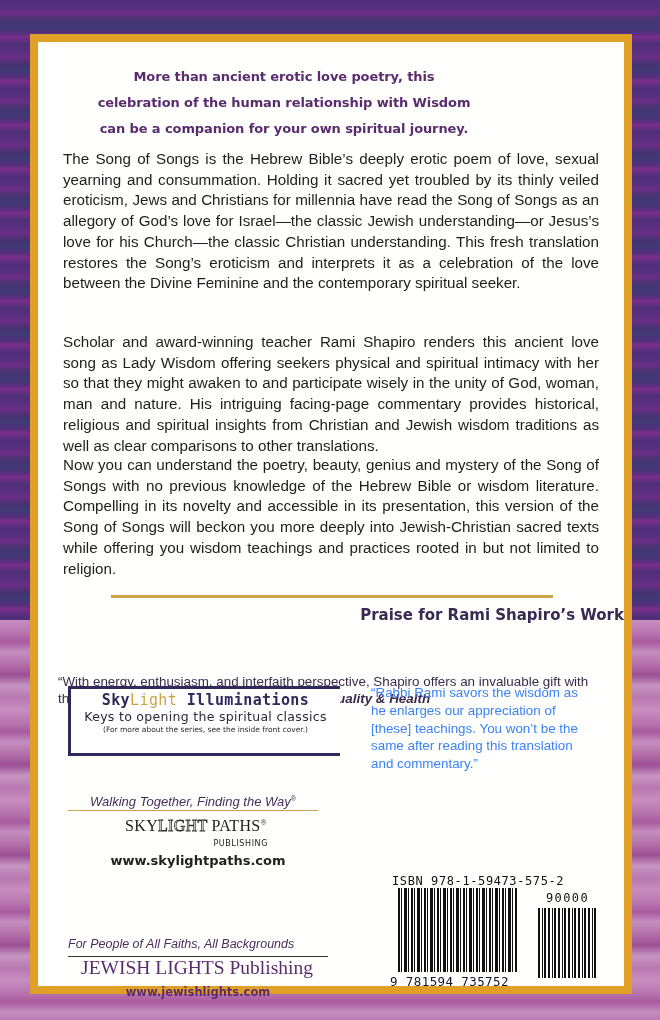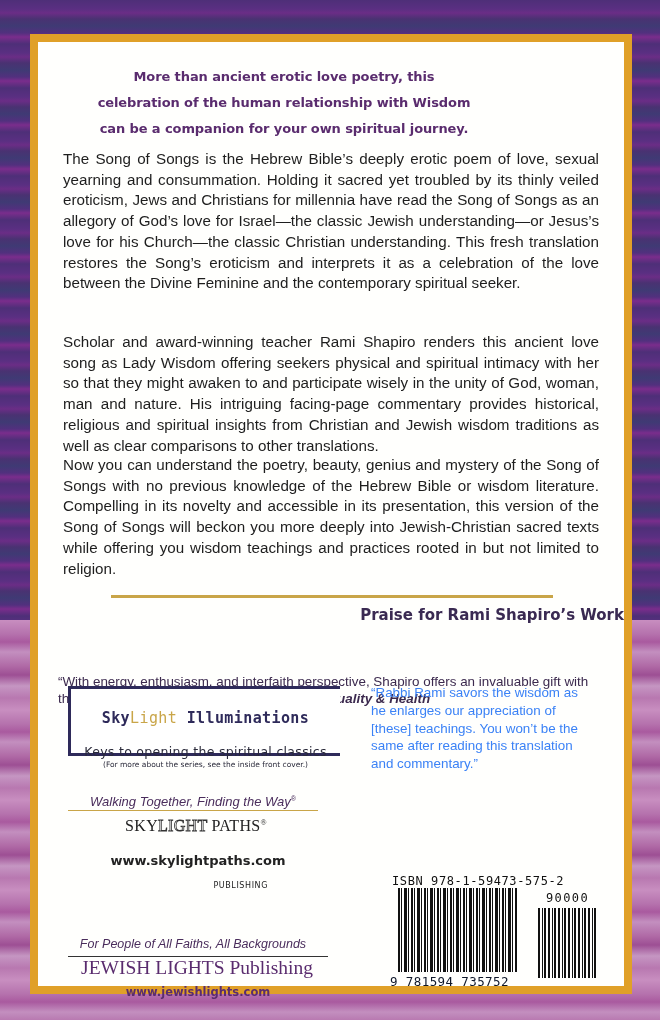--- a/index.html
+++ b/index.html
@@ -22,42 +22,42 @@
   .p3{top:413px;}
   .rule-gold{position:absolute;left:73px;top:553px;width:442px;height:3px;background:#c9a548;}
   .praise-title{position:absolute;left:0;top:564px;width:586px;text-align:right;
     color:#3a2a52;font-weight:bold;font-size:15px;}
   .praise-quote{position:absolute;left:20px;top:590px;width:546px;text-align:left;
     color:#3c2a4e;font-family:"Liberation Sans",sans-serif;font-size:13.4px;line-height:17px;margin-top:41px;}
   .praise-quote .src{font-weight:bold;font-style:italic;}
   .series-box{position:absolute;left:30px;top:644px;width:272px;height:70px;
     border-top:3px solid #2e2a5a;border-bottom:3px solid #2e2a5a;border-left:3px solid #2e2a5a;
     text-align:center;box-sizing:border-box;background:#fff;}
-  .series-name{font-family:"DejaVu Sans Mono",monospace;font-weight:bold;font-size:15px;color:#2e2a5a;margin-top:20px;letter-spacing:0.4px;}
+  .series-name{font-family:"DejaVu Sans Mono",monospace;font-weight:bold;font-size:15px;color:#2e2a5a;margin-top:2px;letter-spacing:0.4px;}
   .series-name .light{color:#c9a548;font-weight:normal;}
-  .series-tag{font-size:12.5px;color:#2a2a3a;margin-top:17px;letter-spacing:0.3px;}
+  .series-tag{font-size:12.5px;color:#2a2a3a;margin-top:0;letter-spacing:0.3px;}
   .series-note{font-size:7.5px;color:#2a2a3a;margin-top:1px;}
   .quote2{position:absolute;left:333px;top:642px;width:225px;text-align:left;
     color:#3b82f6;font-family:"Liberation Sans",sans-serif;font-size:13.4px;line-height:17.8px;}
   .quote2-attr{position:absolute;left:300px;top:734px;width:258px;text-align:right;
     color:#3c2a4e;font-family:"Liberation Sans",sans-serif;font-size:13.2px;line-height:17.6px;}
   .quote2-attr b{color:#3a2a52;}
   .tagline1{position:absolute;left:30px;top:752px;width:250px;text-align:center;
     color:#4a2d5c;font-style:italic;font-family:"Liberation Sans",sans-serif;font-size:13px;
     border-bottom:1px solid #c9a548;padding-bottom:1px;}
   .tagline1 sup{font-size:7px;}
   .sky-logo{position:absolute;left:58px;top:775px;width:200px;text-align:center;
     font-family:"Liberation Serif",serif;font-size:16px;color:#222;letter-spacing:0.3px;}
   .sky-logo .outline{color:#fff;-webkit-text-stroke:0.8px #333;}
   .sky-logo sup{font-size:8px;}
-  .sky-pub{position:absolute;left:150px;top:839px;width:80px;text-align:right;
+  .sky-pub{position:absolute;left:150px;top:797px;width:80px;text-align:right;
     font-size:8px;color:#222;letter-spacing:0.6px;}
   .sky-url{position:absolute;left:50px;top:811px;width:220px;text-align:center;
     font-weight:bold;font-size:13px;color:#222;}
-  .tagline2{position:absolute;left:30px;top:895px;width:250px;text-align:center;
+  .tagline2{position:absolute;left:30px;top:895px;width:250px;
     color:#4a2d5c;font-style:italic;font-family:"Liberation Sans",sans-serif;font-size:12.5px;}
   .jl-rule{position:absolute;left:30px;top:914px;width:260px;height:1px;background:#333;}
   .jl-logo{position:absolute;left:24px;top:915px;width:270px;text-align:center;
     font-family:"Liberation Serif",serif;font-size:19.5px;color:#5a2c6e;}
   .jl-url{position:absolute;left:40px;top:943px;width:240px;text-align:center;
     font-weight:bold;font-size:11.5px;color:#5a2c6e;}
   .isbn-text{position:absolute;left:354px;top:832px;font-family:"DejaVu Sans Mono",monospace;
     font-size:12px;color:#111;letter-spacing:0.6px;}
   .price-text{position:absolute;left:508px;top:849px;font-family:"DejaVu Sans Mono",monospace;
     font-size:12px;color:#111;letter-spacing:1.4px;}

